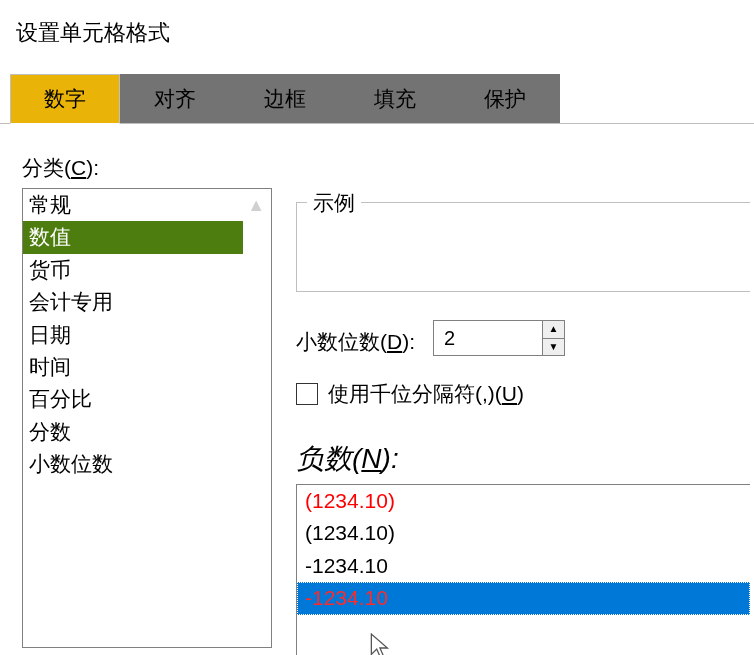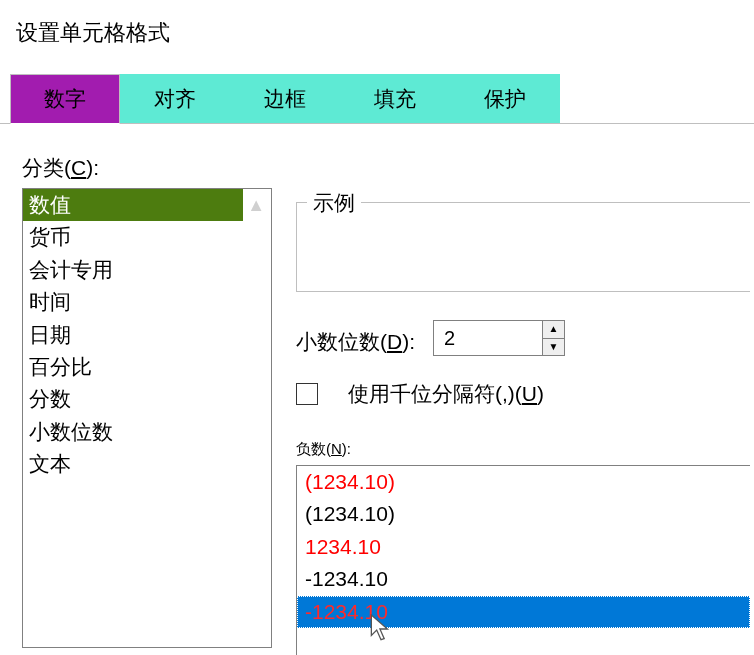--- a/index.html
+++ b/index.html
@@ -32,28 +32,28 @@
     align-items: flex-end;
   }
   .tab {
     padding: 10px 0;
     font-size: 21px;
     text-align: center;
     border: 1px solid transparent;
     border-bottom: none;
     position: relative;
     cursor: pointer;
-    background: #5eead4;
+    background: #737373;
     width: 110px;
     margin-right: 0;
   }
   .tab.active {
     border: 1px solid #bfbfbf;
     border-bottom: 1px solid #ffffff;
-    background: #a21caf;
+    background: #eab308;
     margin-bottom: -1px;
     text-align: center;
   }
   .body {
     display: flex;
     padding: 30px 4px 0 22px;
   }
   .left-col {
     width: 250px;
     display: flex;
@@ -146,35 +146,35 @@
     background: #efefef;
     cursor: pointer;
     font-size: 10px;
     line-height: 1;
   }
   .spin-btn + .spin-btn { border-top: 1px solid #808080; }
   .sep-row {
     display: flex;
     align-items: center;
     margin-top: 24px;
-    gap: 20px;
   }
   .checkbox {
     width: 22px;
     height: 22px;
     border: 1.5px solid #333333;
     margin-right: 10px;
     background: #ffffff;
     cursor: pointer;
   }
   .sep-label { font-size: 21px; }
   .neg-label {
-    font-size: 15px;
+    font-size: 28px;
     margin-top: 32px;
     margin-bottom: 6px;
+    font-style: italic;
   }
   .neg-list {
     border-top: 1px solid #808080;
     border-left: 1px solid #808080;
     border-bottom: 1px solid #808080;
     height: 220px;
     background: #ffffff;
     position: relative;
   }
   .neg-item {
@@ -216,29 +216,29 @@
     </div>
 
   <div class="body">
 
     <div class="left-col">
       <div class="section-label">
         <span>分类(</span><span class="underline">C</span><span>):</span>
       </div>
       <div class="category-list" id="category-list">
         <span class="cat-scroll-ghost">▲</span>
+      <div class="cat-item">常规</div>
           <div class="cat-item selected">数值</div>
           <div class="cat-item">货币</div>
           <div class="cat-item">会计专用</div>
+          <div class="cat-item">日期</div>
           <div class="cat-item">时间</div>
-          <div class="cat-item">日期</div>
           <div class="cat-item">百分比</div>
           <div class="cat-item">分数</div>
           <div class="cat-item">小数位数</div>
-          <div class="cat-item">文本</div>
         </div>
     </div>
 
     <div class="right-col">
 
       <div class="example-group">
         <div class="example-label">示例</div>
       </div>
 
       <div class="decimal-row">
@@ -261,21 +261,20 @@
         </div>
       </div>
 
       <div class="neg-label">
         <span>负数(</span><span class="underline">N</span><span>):</span>
       </div>
 
       <div class="neg-list" id="neg-list">
         <div class="neg-item neg-red">(1234.10)</div>
           <div class="neg-item">(1234.10)</div>
-          <div class="neg-item neg-red">1234.10</div>
           <div class="neg-item">-1234.10</div>
           <div class="neg-item neg-red selected">-1234.10</div>
           <svg class="cursor-svg" viewBox="0 0 20 28">
           <path d="M1 1 L1 20 L6 15 L10 24 L13 23 L9 14 L16 14 Z" fill="white" stroke="#555" stroke-width="1.2"></path>
         </svg>
       </div>
 
     </div>
 
   </div>

